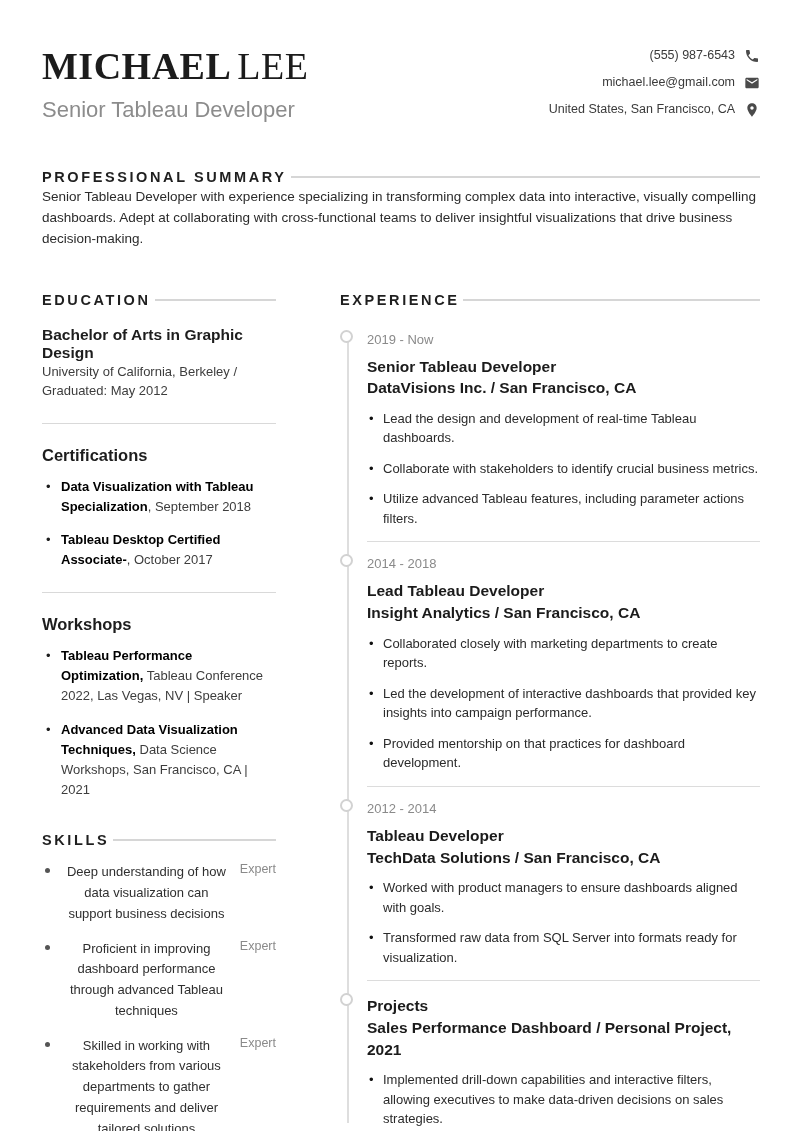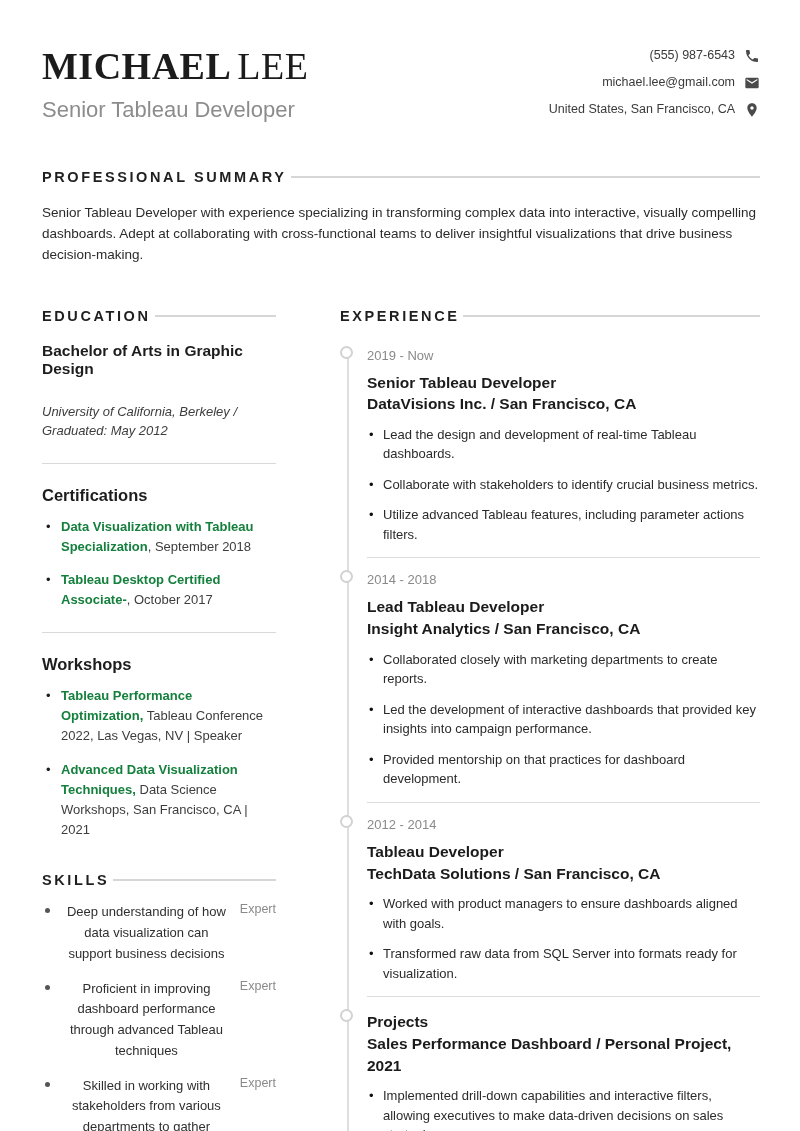--- a/index.html
+++ b/index.html
@@ -22,36 +22,36 @@
                  font-size:12.5px; color:#3a3a3a; }
   .contact-row svg { width:16px; height:16px; fill:#4a4a4a; flex:0 0 auto; }
 
   
   .sec-head { display:flex; align-items:center; gap:4px; }
   .sec-head .label { font-size:14.5px; font-weight:700; letter-spacing:2.6px; color:#1f1f1f; white-space:nowrap; }
   .sec-head .rule { flex:1; height:2px; background:#d6d6d6; }
 
   
   .summary { margin-top:46px; }
-  .summary p { margin-top:18px; font-size:13.5px; line-height:1.55; color:#2b2b2b; }
+  .summary p { margin-top:2px; font-size:13.5px; line-height:1.55; color:#2b2b2b; }
 
   
   .columns { display:flex; gap:64px; margin-top:42px; }
   .col-left { width:234px; flex:0 0 234px; }
   .col-right { flex:1; min-width:0; }
 
   
   .degree { margin-top:18px; font-size:15.5px; font-weight:700; color:#1d1d1d; }
-  .school { margin-top:24px; font-size:13px; line-height:1.5; color:#3d3d3d;font-style:italic; }
+  .school { margin-top:0; font-size:13px; line-height:1.5; color:#3d3d3d; }
   .sub-divider { height:1px; background:#d9d9d9; margin:22px 0; }
   .sub-head { font-size:16.5px; font-weight:700; color:#1d1d1d; }
   ul.dot-list { list-style:none; margin-top:12px; }
   ul.dot-list li { position:relative; padding-left:19px; font-size:13px; line-height:1.55; color:#3d3d3d; margin-bottom:13px; }
   ul.dot-list li::before { content:"•"; position:absolute; left:4px; top:0; color:#1c1c1c; }
-  ul.dot-list li b { color:#15803d; }
+  ul.dot-list li b { color:#000000; }
 
   .skills { margin-top:32px; }
   .skill-list { margin-top:14px; }
   .skill-item { display:flex; align-items:flex-start; margin-bottom:14px; }
   .skill-dot { flex:0 0 5px; width:5px; height:5px; border-radius:50%; background:#555; margin:6px 11px 0 3px; }
   .skill-text { flex:1; font-size:13px; line-height:1.6; color:#2f2f2f;text-align:center; }
   .skill-level { flex:0 0 auto; font-size:12.5px; color:#8a8a8a; margin-left:8px; }
 
   
   .timeline { position:relative; margin-top:10px; }

